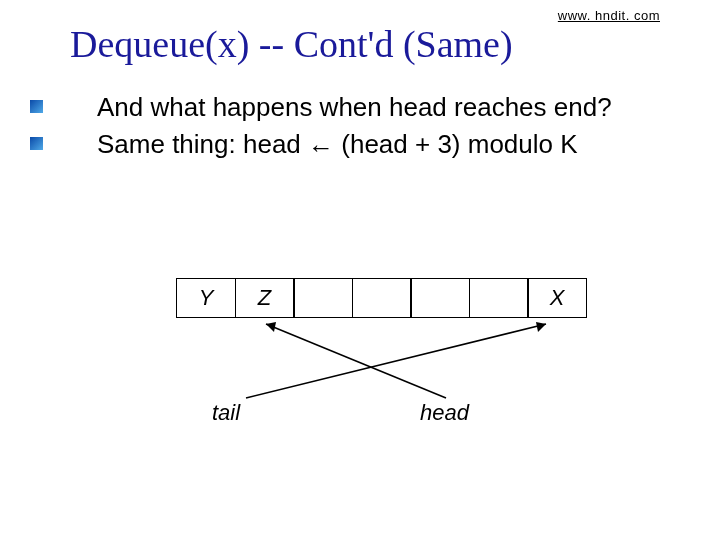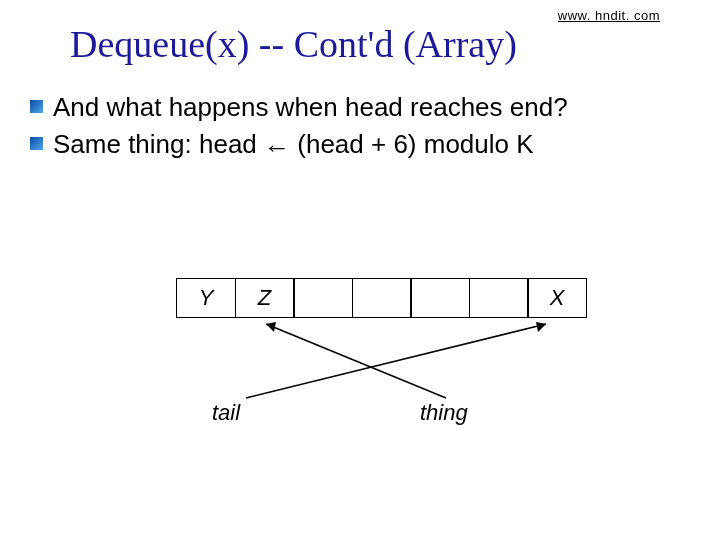--- a/index.html
+++ b/index.html
@@ -27,20 +27,21 @@
   }
   .bullets{
     position:absolute;
     top:92px;left:30px;
     right:4px;
   }
   .bline{
     display:flex;
     align-items:flex-start;
     margin-bottom:6px;
+    gap:44px;
   }
   .bicon{
     width:13px;height:13px;
     background:linear-gradient(135deg,#0a4aa8,#4fa9e8);
     margin-top:8px;
     margin-right:10px;
     flex:none;
   }
   .btext{
     font-size:26px;
@@ -73,30 +74,30 @@
     top:318px;left:176px;
     width:406px;height:82px;
     overflow:visible;
   }
 </style>
 </head>
 <body>
 
 <div class="url">www. hndit. com</div>
 
-<div class="title">Dequeue(x)  -- Cont'd      (Array)</div>
+<div class="title">Dequeue(x)  -- Cont'd      (Same)</div>
 
 <div class="bullets">
   <div class="bline">
     <div class="bicon"></div>
     <div class="btext">And what happens when head reaches end?</div>
   </div>
   <div class="bline">
     <div class="bicon"></div>
-    <div class="btext arrowchar">Same thing: head ← (head + 6) modulo K</div>
+    <div class="btext arrowchar">Same thing: head ← (head + 3) modulo K</div>
   </div>
 </div>
 
 <div class="array">
   <div class="cell">Y</div>
   <div class="cell">Z</div>
   <div class="cell"></div>
   <div class="cell"></div>
   <div class="cell"></div>
   <div class="cell"></div>
@@ -105,14 +106,14 @@
 
 <svg class="arrows">
   <line x1="70" y1="80" x2="370" y2="6" stroke="#000" stroke-width="1.5"></line>
   <polygon points="370,6 360,4 362,14" fill="#000"></polygon>
   <line x1="270" y1="80" x2="90" y2="6" stroke="#000" stroke-width="1.5"></line>
   <polygon points="90,6 100,4 98,14" fill="#000"></polygon>
 </svg>
 
 <div class="labels">
   <span class="lbl-head">tail</span>
-  <span class="lbl-tail">thing</span>
+  <span class="lbl-tail">head</span>
 </div>
 
 </body></html>

